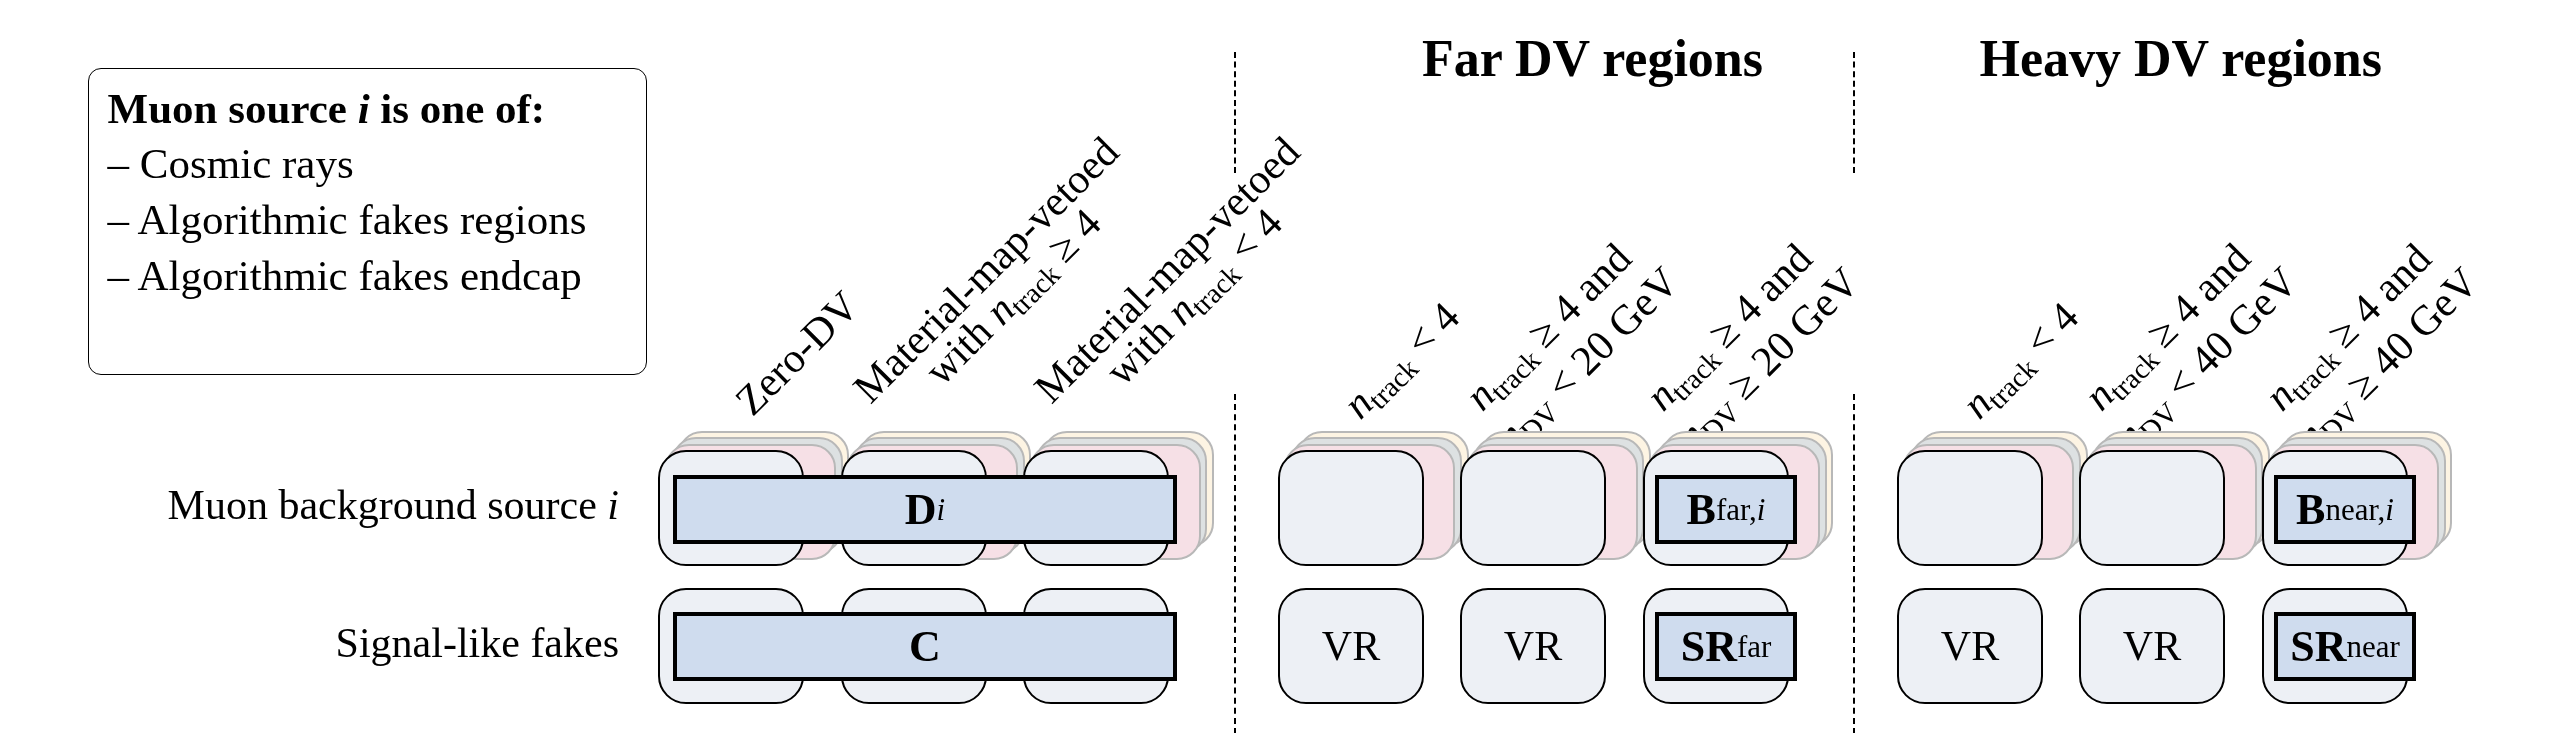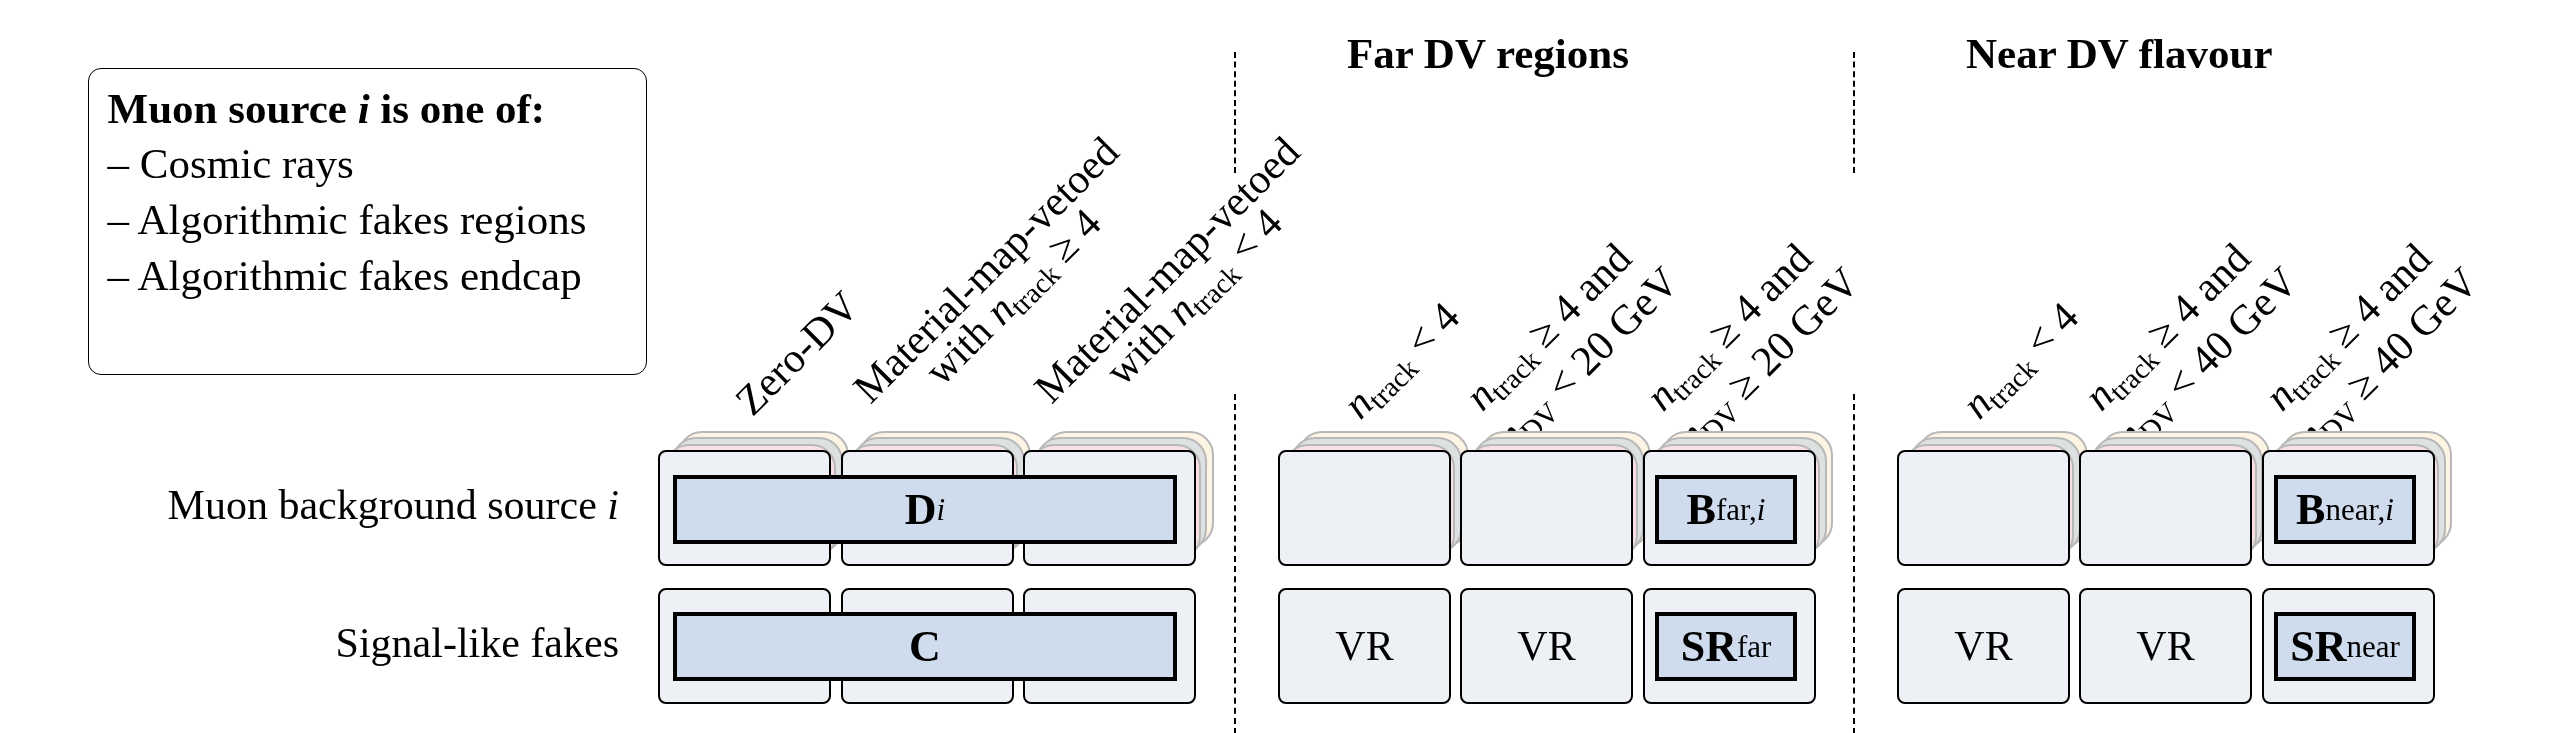--- a/index.html
+++ b/index.html
@@ -9,38 +9,38 @@
 
   
   .legend { left: 88px; top: 68px; width: 559px; height: 307px;
             border: 1.6px solid #000; border-radius: 13px; box-sizing: border-box;
             padding: 12px 0 0 18.6px; background: #fff; }
   .legend-title { font-size: 43px; font-weight: bold; line-height: 55px; white-space: nowrap; }
   .legend-title i { font-weight: bold; }
   .legend-item { font-size: 43px; line-height: 56px; white-space: nowrap; }
 
   
-  .section-title { font-size: 43px; font-weight: bold; white-space: nowrap; text-align: left; }
+  .section-title { font-size: 52px; font-weight: bold; white-space: nowrap; text-align: right; }
 
   
   .vsep { width: 0; border-left: 2.7px dashed #000; }
 
   
   .row-label { font-size: 42px; white-space: nowrap; text-align: right; width: 548px; font-family: Liberation Serif, serif; }
 
   
   .col-label { font-size: 42px; line-height: 38px; white-space: nowrap;
                transform-origin: 0 100%; transform: rotate(-45deg);
                text-align: center; }
   .col-label .line { display: block; }
   .col-label sub { font-size: 28.5px; font-style: normal; vertical-align: -6.6px; }
   .col-label i { font-style: italic; }
 
   
-  .cell { width: 173px; height: 116px; border: 2.7px solid #000; border-radius: 8px;
+  .cell { width: 146px; height: 116px; border: 2.7px solid #000; border-radius: 28px;
           background: #edf0f5; box-sizing: border-box; text-align: right; }
   .shadow { width: 171px; height: 116px; border: 2.7px solid #b8b8b8; border-radius: 24px; box-sizing: border-box; }
   .sh-yellow { background: #fdf4e3; }
   .sh-grey   { background: #dde1e2; }
   .sh-pink   { background: #f6e0e6; }
 
   .cell-text { font-size: 42px; display: flex; align-items: center; justify-content: center; }
 
   
   .hbox { background: #cfdcee; border: 4.4px solid #000; box-sizing: border-box;
@@ -52,21 +52,21 @@
 <body>
 
 <div class="abs legend">
   <div class="legend-title"><span>Muon source </span><i>i</i><span> is one of:</span></div>
   <div class="legend-item">– Cosmic rays</div>
   <div class="legend-item">– Algorithmic fakes regions</div>
   <div class="legend-item">– Algorithmic fakes endcap</div>
 </div>
 
 <div class="abs section-title" style="left:1347px; top:28.5px; width:416px;">Far DV regions</div>
-<div class="abs section-title" style="left:1966px; top:28.5px; width:416px;">Near DV flavour</div>
+<div class="abs section-title" style="left:1966px; top:28.5px; width:416px;">Heavy DV regions</div>
 
 <div class="abs vsep" style="left:1234px; top:52px; height:121px;"></div>
 <div class="abs vsep" style="left:1234px; top:394px; height:340px;"></div>
 <div class="abs vsep" style="left:1853px; top:52px; height:121px;"></div>
 <div class="abs vsep" style="left:1853px; top:394px; height:340px;"></div>
 
 <div class="abs col-label" style="left:756px; top:383px;">
   <span class="line">Zero-DV</span>
 </div>
 <div class="abs col-label" style="left:909px; top:356px;">

